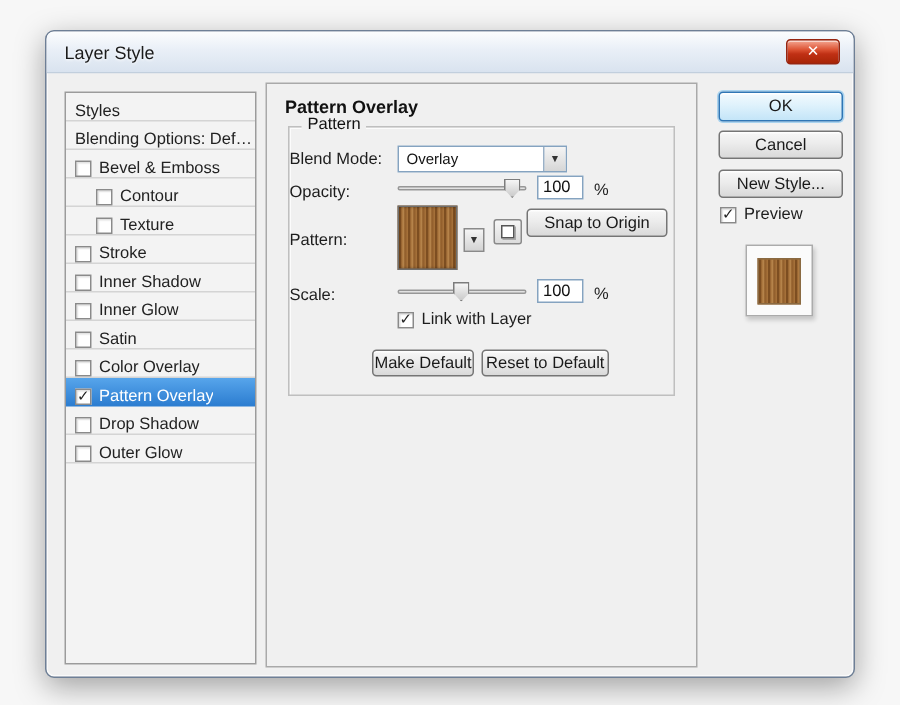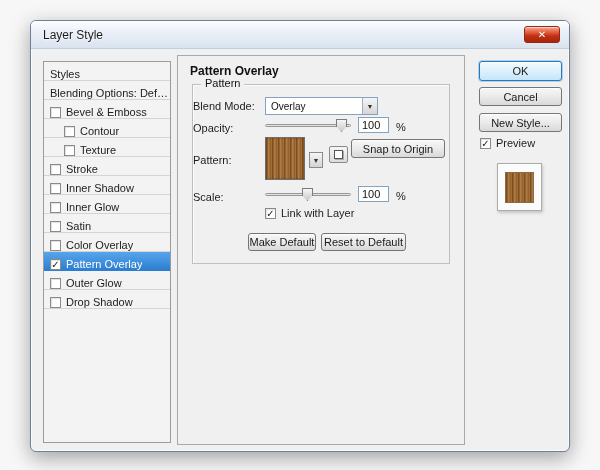--- a/index.html
+++ b/index.html
@@ -100,25 +100,25 @@
       <div class="style-row">
         <span class="cb"></span>
         <span class="lbl">Color Overlay</span>
       </div>
       <div class="style-row selected">
         <span class="cb">✓</span>
         <span class="lbl">Pattern Overlay</span>
       </div>
       <div class="style-row">
         <span class="cb"></span>
-        <span class="lbl">Outer Glow</span>
+        <span class="lbl">Drop Shadow</span>
       </div>
       <div class="style-row">
         <span class="cb"></span>
-        <span class="lbl">Drop Shadow</span>
+        <span class="lbl">Outer Glow</span>
       </div>
     </div>
 
     <div class="panel">
       <div class="panel-title">Pattern Overlay</div>
 
       <div class="group">
         <span class="group-legend">Pattern</span>
 
         <span class="rlabel" style="left:0;top:15px">Blend Mode:</span>

